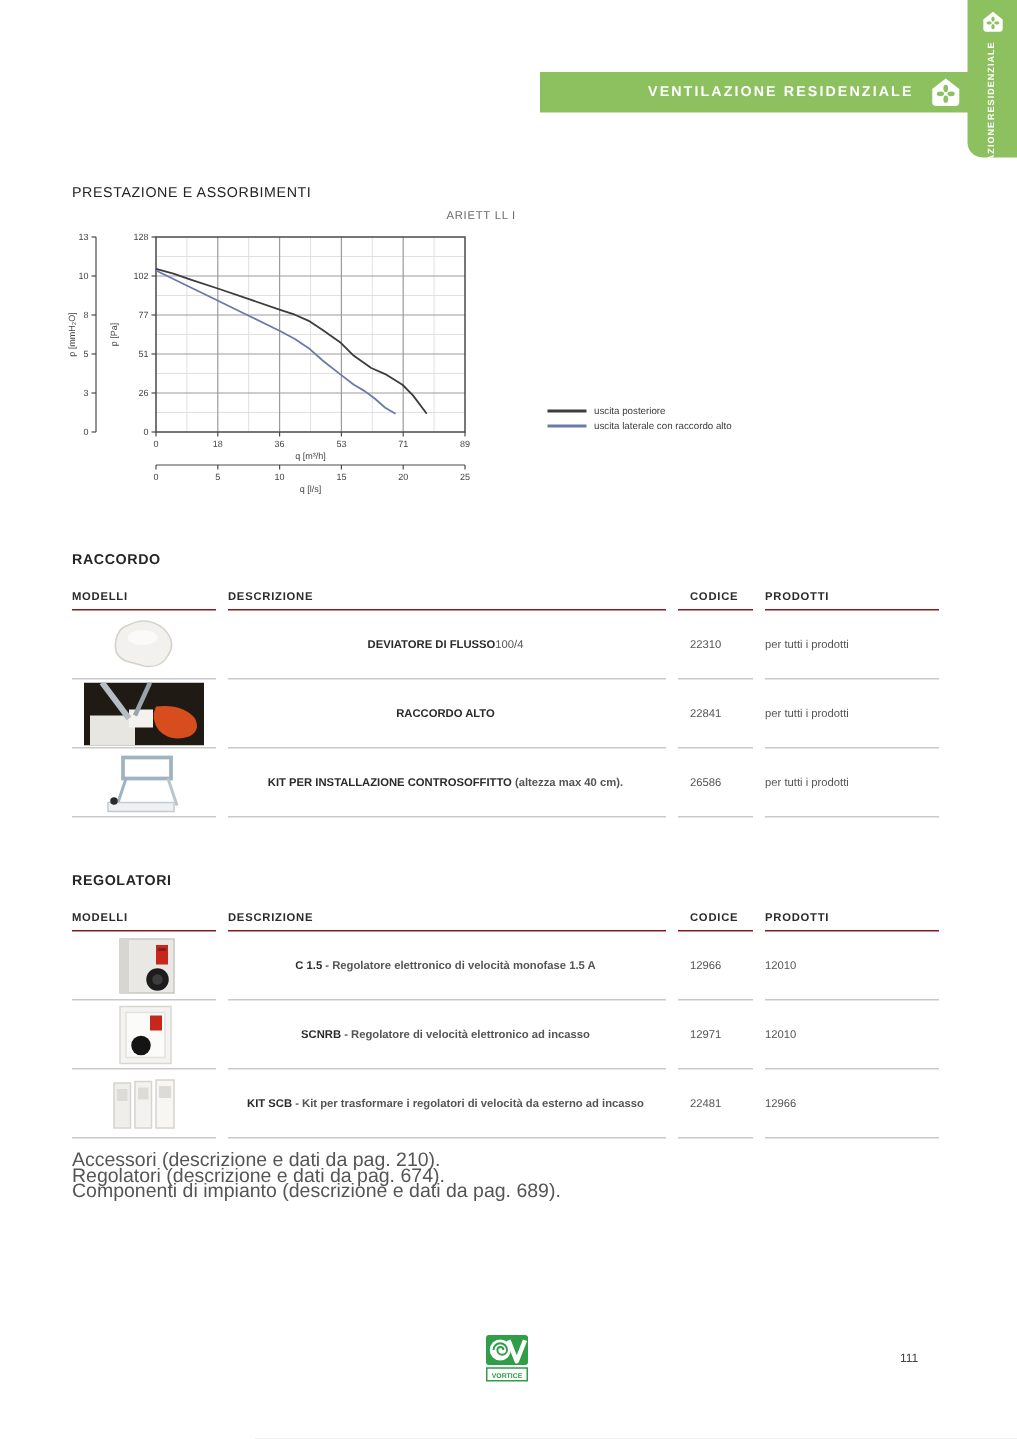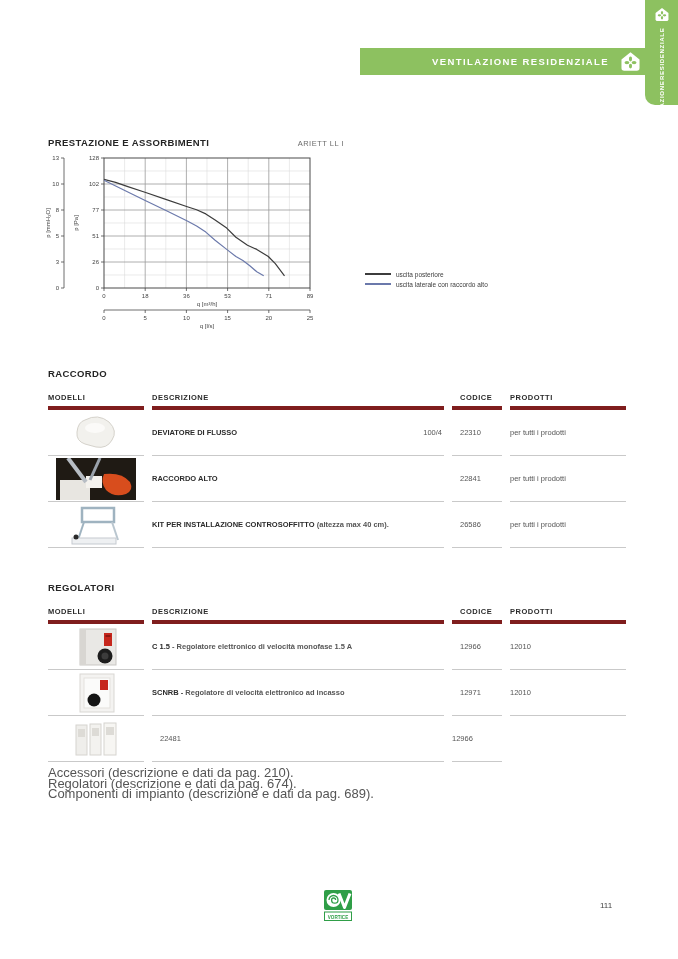--- a/index.html
+++ b/index.html
@@ -14,40 +14,40 @@
   .side-tab{position:absolute;left:645px;top:0;width:33px;height:105px;background:#8dc160;
             border-bottom-left-radius:10px;}
   .side-tab .tab-icon{position:absolute;top:7px;left:50%;transform:translateX(-50%);}
   .tab-text{position:absolute;top:28px;left:0;width:33px;height:72px;
             writing-mode:vertical-rl;transform:rotate(180deg);
             display:flex;align-items:center;justify-content:flex-end;
             color:#fff;font-size:6px;font-weight:bold;letter-spacing:0.7px;line-height:8px;}
   .tab-text div{margin:0 1px;}
 
   
-  .perf-heading{position:absolute;left:48px;top:137px;font-size:9.5px;font-weight:bold;
+  .perf-heading{position:absolute;left:48px;top:123px;font-size:9.5px;font-weight:normal;
                 color:#252525;letter-spacing:0.4px;}
   .chart-title{position:absolute;left:44px;top:139px;width:300px;text-align:right;
                font-size:7.5px;color:#6b6b6b;letter-spacing:0.5px;}
   .chart-svg{position:absolute;left:44px;top:150px;}
   .chart-legend{position:absolute;left:365px;top:269px;}
   .legend-item{display:flex;align-items:center;gap:5px;height:10px;}
   .legend-swatch{width:26px;height:2px;}
   .legend-label{font-size:6.5px;color:#3c3c3c;}
 
   
   .tbl{position:absolute;left:48px;width:582px;}
   .tbl-title{font-size:9.5px;font-weight:bold;color:#252525;letter-spacing:0.4px;margin-bottom:12px;}
   .tbl-head,.tbl-row{display:grid;grid-template-columns:96px 292px 50px 116px;column-gap:8px;}
   .tbl-head>div{font-size:7.5px;font-weight:bold;color:#2b2b2b;letter-spacing:0.5px;
-                padding:2px 0 4px 0;border-bottom:4px solid #7f1d1d;}
+                padding:2px 0 4px 0;border-bottom:1px solid #7f1d1d;}
   .tbl-head .c-codice{padding-left:8px;}
   .tbl-row>div{border-bottom:1px solid #c9c9c9;min-height:45px;display:flex;align-items:center;}
   .cell-model{justify-content:center;}
-  .cell-desc{font-size:7.5px;color:#555;justify-content:space-between;padding-right:2px;}
+  .cell-desc{font-size:7.5px;color:#555;justify-content:center;padding-right:2px;}
   .desc-name{font-weight:bold;color:#2b2b2b;}
   .desc-rest{color:#555;font-weight:bold;}
   .cell-code{font-size:7.5px;color:#555;padding-left:8px;}
   .cell-prod{font-size:7.5px;color:#555;}
   .size-value{color:#555;}
 
   
   .notes{position:absolute;left:48px;top:768px;font-size:13px;color:#555;line-height:10.5px;}
   .logo{position:absolute;left:323px;top:889px;}
   .page-number{position:absolute;left:600px;top:901px;width:30px;text-align:left;
@@ -290,20 +290,23 @@
             <rect x="22" y="5" width="11" height="31" fill="#f3f2ef"></rect>
             <rect x="36" y="4" width="12" height="32" fill="#f7f6f3"></rect>
           </g>
           <g fill="#dddbd6">
             <rect x="10" y="10" width="7" height="8"></rect>
             <rect x="24" y="9" width="7" height="8"></rect>
             <rect x="38" y="8" width="8" height="8"></rect>
           </g>
         </svg>
       </div>
+      <div class="cell-desc">
+        <span><span class="desc-name">KIT SCB</span><span class="desc-rest"> - Kit per trasformare i regolatori di velocità da esterno ad incasso</span></span>
+      </div>
       <div class="cell-code">22481</div>
       <div class="cell-prod">12966</div>
     </div>
   </div>
 
   <div class="notes">
     <div>Accessori (descrizione e dati da pag. 210).</div>
     <div>Regolatori (descrizione e dati da pag. 674).</div>
     <div>Componenti di impianto (descrizione e dati da pag. 689).</div>
   </div>

